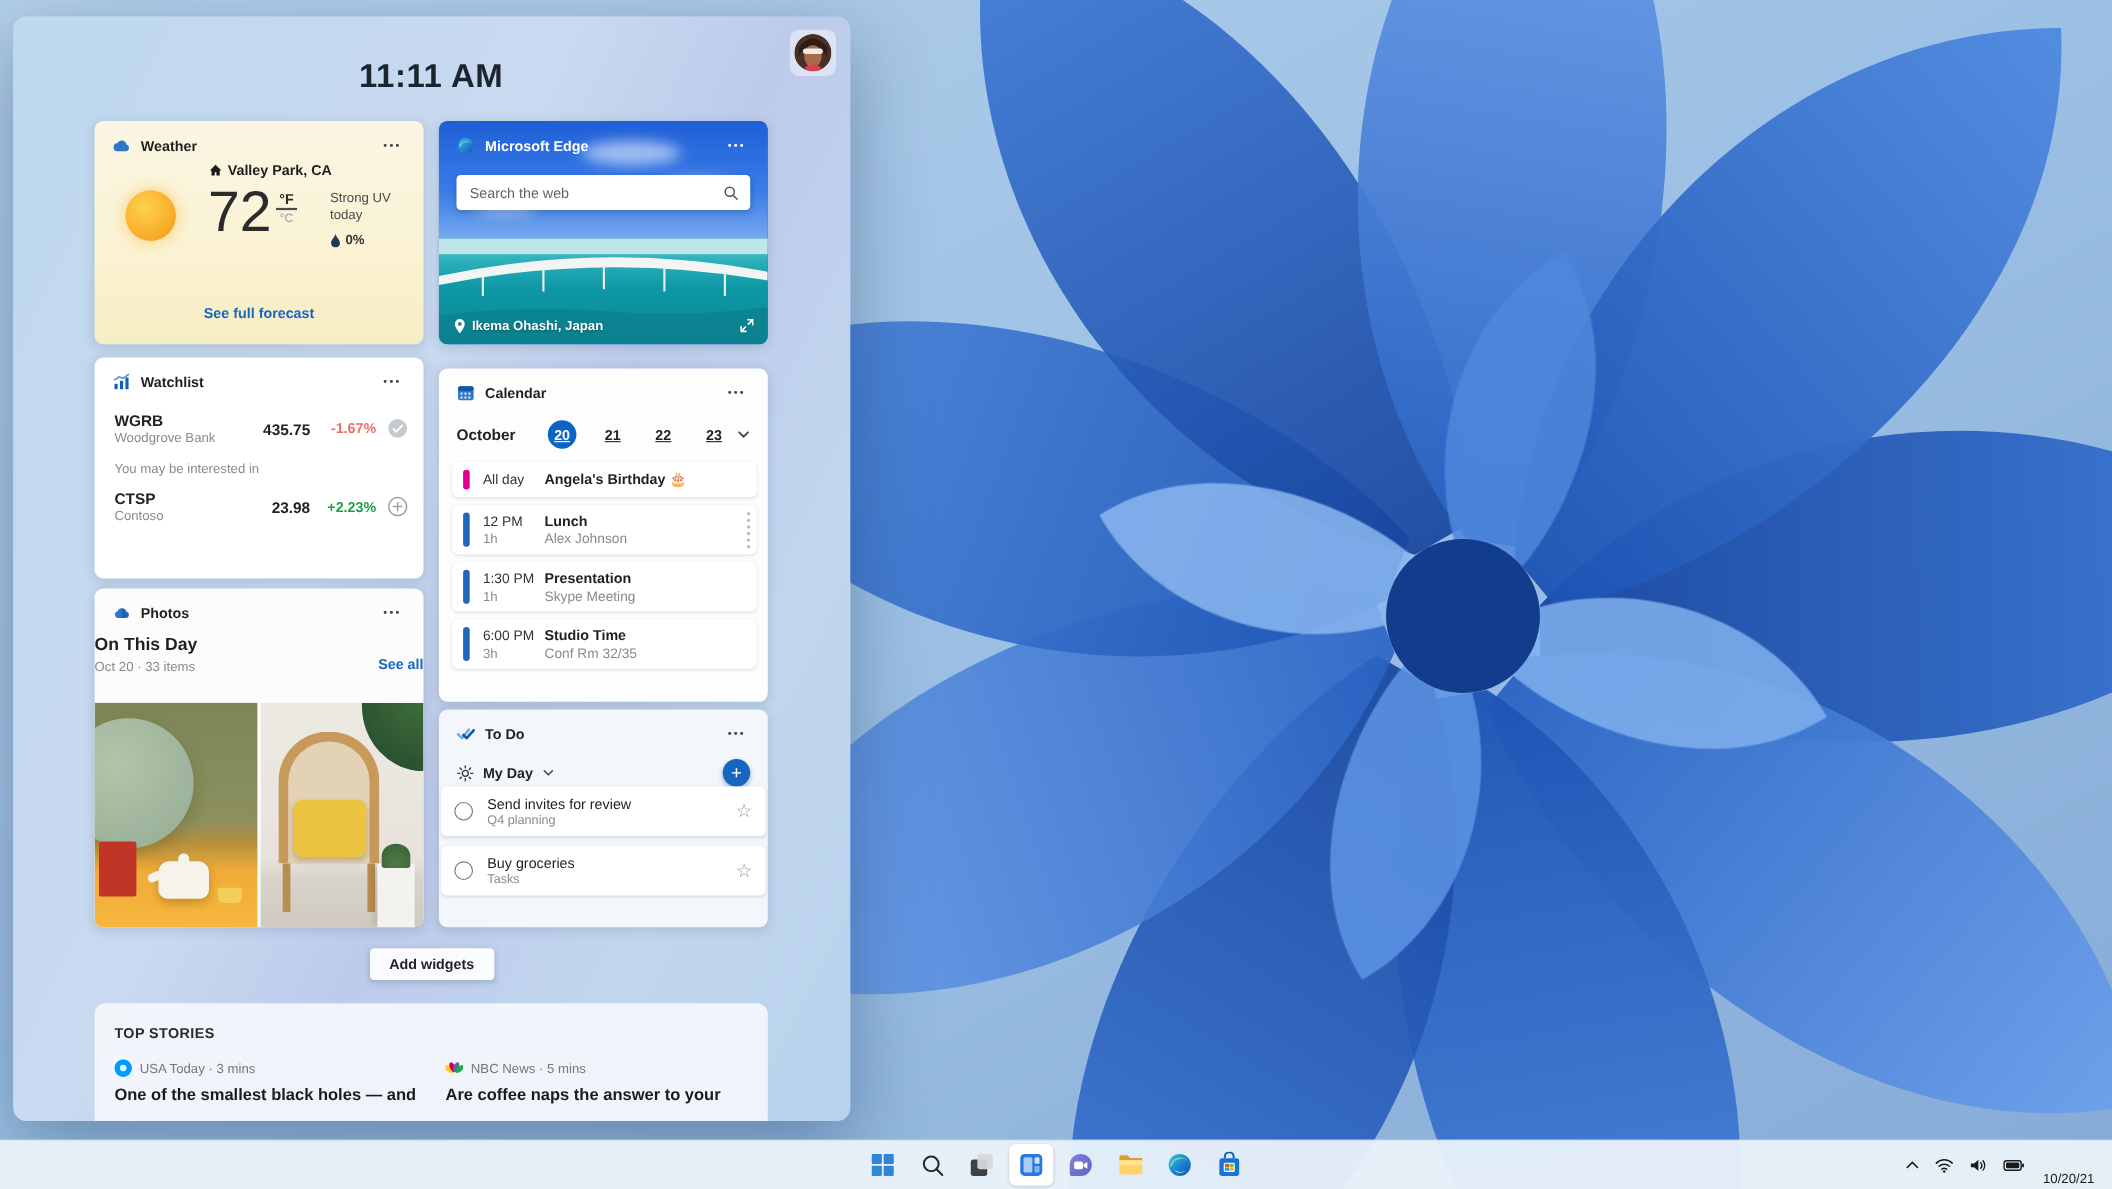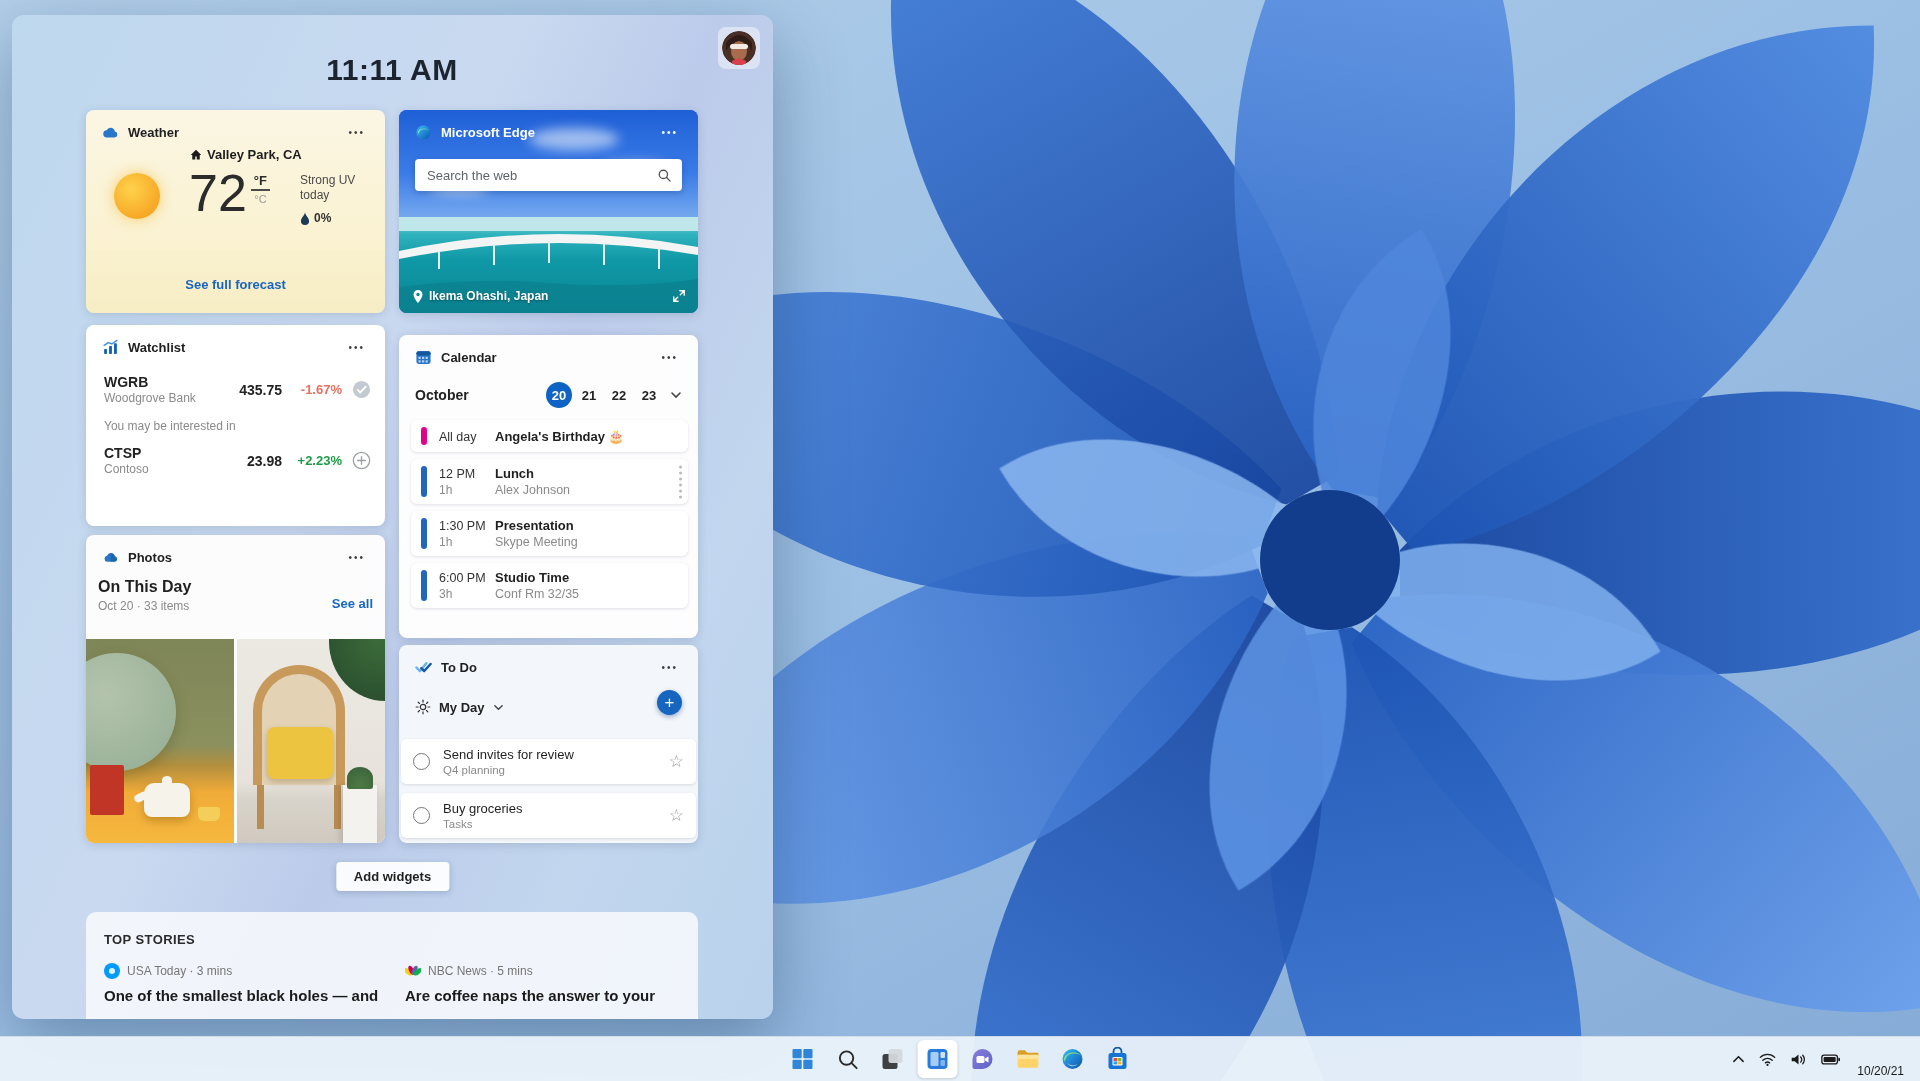--- a/index.html
+++ b/index.html
@@ -80,40 +80,40 @@
   .wl-change.down { color:#e8705f; }
   .wl-change.up { color:#1d9e45; }
   .wl-action { margin-left:10px; cursor:pointer; display:flex; }
   .wl-interest { font-size:12px; color:#8a8a8a; padding:6px 18px 4px; }
 
   
   .calendar { left:387px; top:320px; width:299px; height:303px; background:#fdfdfe; }
   .cal-daterow { display:flex; align-items:center; padding:6px 16px 10px; }
   .cal-month { font-size:14px; font-weight:700; color:#222; flex:1; }
   .cal-date { width:26px; height:26px; border-radius:50%; display:flex; align-items:center; justify-content:center;
-    font-size:13px; font-weight:700; color:#222; margin-left:4px; cursor:pointer; }
+    font-size:13px; font-weight:700; color:#222; margin-left:20px; cursor:pointer;text-decoration:underline; }
   .cal-date.sel { background:#0f63c5; color:#fff; }
   .cal-chevron { margin-left:8px; cursor:pointer; display:flex; }
   .cal-events { padding:2px 10px 0 12px; display:flex; flex-direction:column; gap:7px; }
   .ev-row { display:flex; align-items:center; background:#fff; border-radius:6px;
     box-shadow:0 1px 3px rgba(40,50,70,.14); padding:7px 8px 7px 10px; cursor:pointer; position:relative; }
   .ev-bar { width:6px; border-radius:3px; margin-right:12px; align-self:stretch; }
   .ev-time { width:56px; flex:0 0 auto; }
   .ev-time .t1 { font-size:12.5px; color:#333; }
   .ev-time .t2 { font-size:12px; color:#8a8a8a; margin-top:2px; }
   .ev-main { flex:1; min-width:0; }
   .ev-title { font-size:13px; font-weight:700; color:#1f1f1f; white-space:nowrap; }
   .ev-sub { font-size:12.5px; color:#8a8a8a; margin-top:2px; white-space:nowrap; }
   .ev-handle { position:absolute; right:6px; top:50%; transform:translateY(-50%);
     display:flex; flex-direction:column; gap:3px; cursor:grab; }
   .ev-handle i { width:3px; height:3px; border-radius:50%; background:#b9b9b9; display:block; margin:0 auto; }
 
   
   .photos { left:74px; top:520px; width:299px; height:308px; background:#fcfcfd; }
-  .ph-headrow { display:flex; align-items:flex-end; padding:2px 12px 8px; }
+  .ph-headrow { display:flex; align-items:flex-end; padding:2px 0 8px; }
   .ph-left { flex:1; }
   .ph-big { font-size:16px; font-weight:600; color:#1f1f1f; }
   .ph-sub { font-size:12px; color:#8a8a8a; margin-top:3px; }
   .ph-seeall { font-size:13px; font-weight:600; color:#1766c2; cursor:pointer; padding-bottom:2px; }
   .ph-grid { position:absolute; left:0; right:0; bottom:0; top:104px; display:flex; gap:3px; }
   .ph-img { flex:1; position:relative; overflow:hidden; cursor:pointer; }
   .ph1 { background:linear-gradient(180deg,#7e8557 0%,#8b905e 52%,#b28f3e 62%,#f0ab38 75%,#f6b83e 100%); }
   .ph1 .circle { position:absolute; left:-28px; top:14px; width:118px; height:118px; border-radius:50%;
     background:radial-gradient(circle at 40% 35%,#b4c4ac,#93ac93); box-shadow:0 6px 14px rgba(60,60,20,.25); }
   .ph1 .redbox { position:absolute; left:4px; bottom:28px; width:34px; height:50px; background:#c03526; border-radius:2px; }
@@ -133,21 +133,21 @@
     border-left:7px solid #b98c50; border-right:7px solid #b98c50; }
   .ph2 .plant { position:absolute; right:-14px; top:-12px; width:70px; height:74px;
     background:radial-gradient(circle at 70% 20%,#3c6b3a,#2c5230 70%); border-radius:0 0 0 80%; }
   .ph2 .pedestal { position:absolute; right:8px; bottom:0; width:34px; height:58px; background:#f4f2ee;
     box-shadow:-3px 0 6px rgba(0,0,0,.12); }
   .ph2 .pplant { position:absolute; right:12px; bottom:54px; width:26px; height:22px;
     background:radial-gradient(circle at 50% 80%,#4d7a44,#39603a); border-radius:50% 50% 10% 10%; }
 
   
   .todo { left:387px; top:630px; width:299px; height:198px; background:#f3f6fa; }
-  .td-myday { display:flex; align-items:flex-end; padding:4px 16px 24px; }
+  .td-myday { display:flex; align-items:center; padding:4px 16px 0; }
   .td-myday-left { display:flex; align-items:center; gap:8px; flex:1; cursor:pointer; }
   .td-myday-label { font-size:13px; font-weight:700; color:#222; }
   .td-add { width:25px; height:25px; border-radius:50%; background:#1666c0; color:#fff; display:flex;
     align-items:center; justify-content:center; font-size:17px; font-weight:400; cursor:pointer;
     box-shadow:0 2px 5px rgba(10,60,140,.4); line-height:1; }
   .td-list { padding:0 2px; display:flex; flex-direction:column; gap:9px; }
   .td-row { background:#fff; border-radius:5px; box-shadow:0 1px 3px rgba(40,50,70,.14);
     display:flex; align-items:center; padding:8px 12px; cursor:pointer; }
   .td-circle { width:17px; height:17px; border-radius:50%; border:1.6px solid #767676; margin-right:13px;
     flex:0 0 auto; cursor:pointer; }

